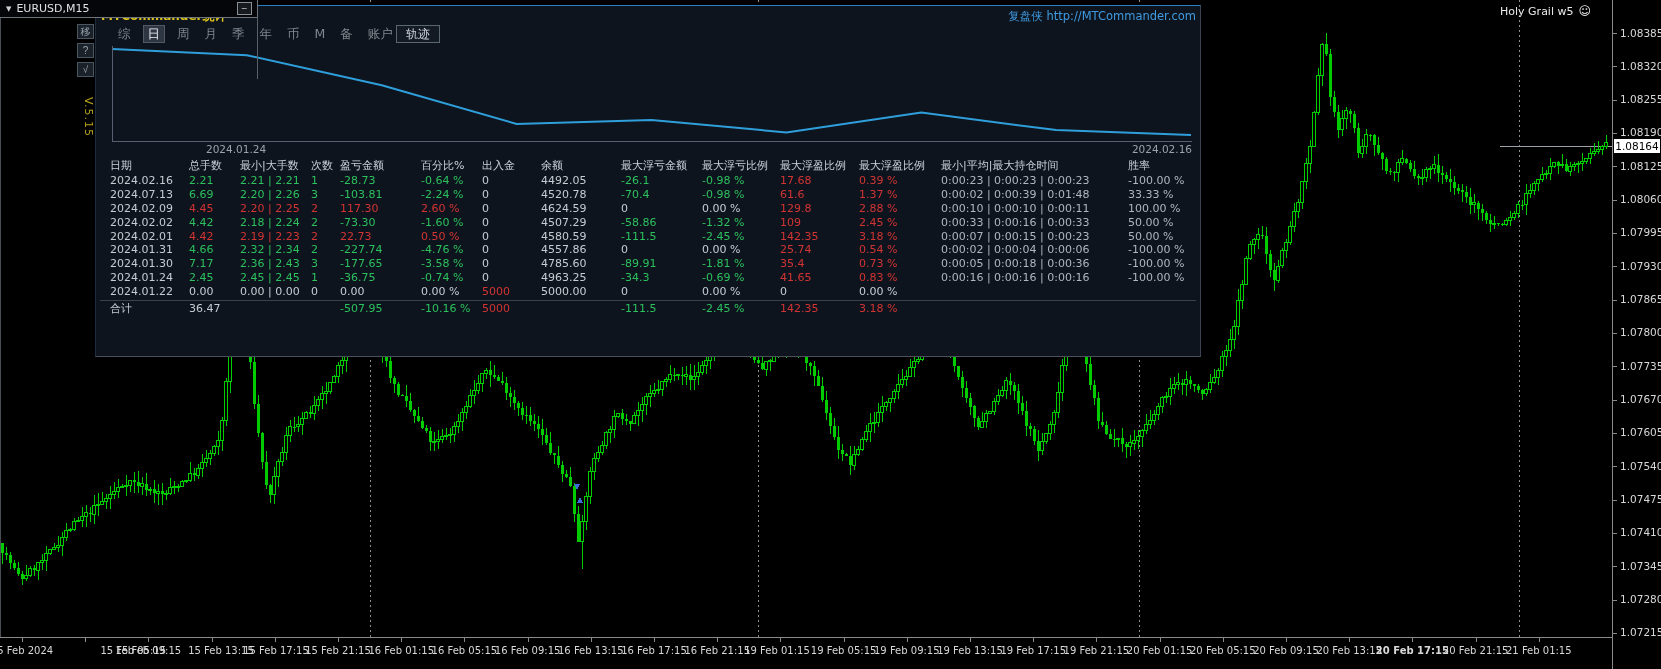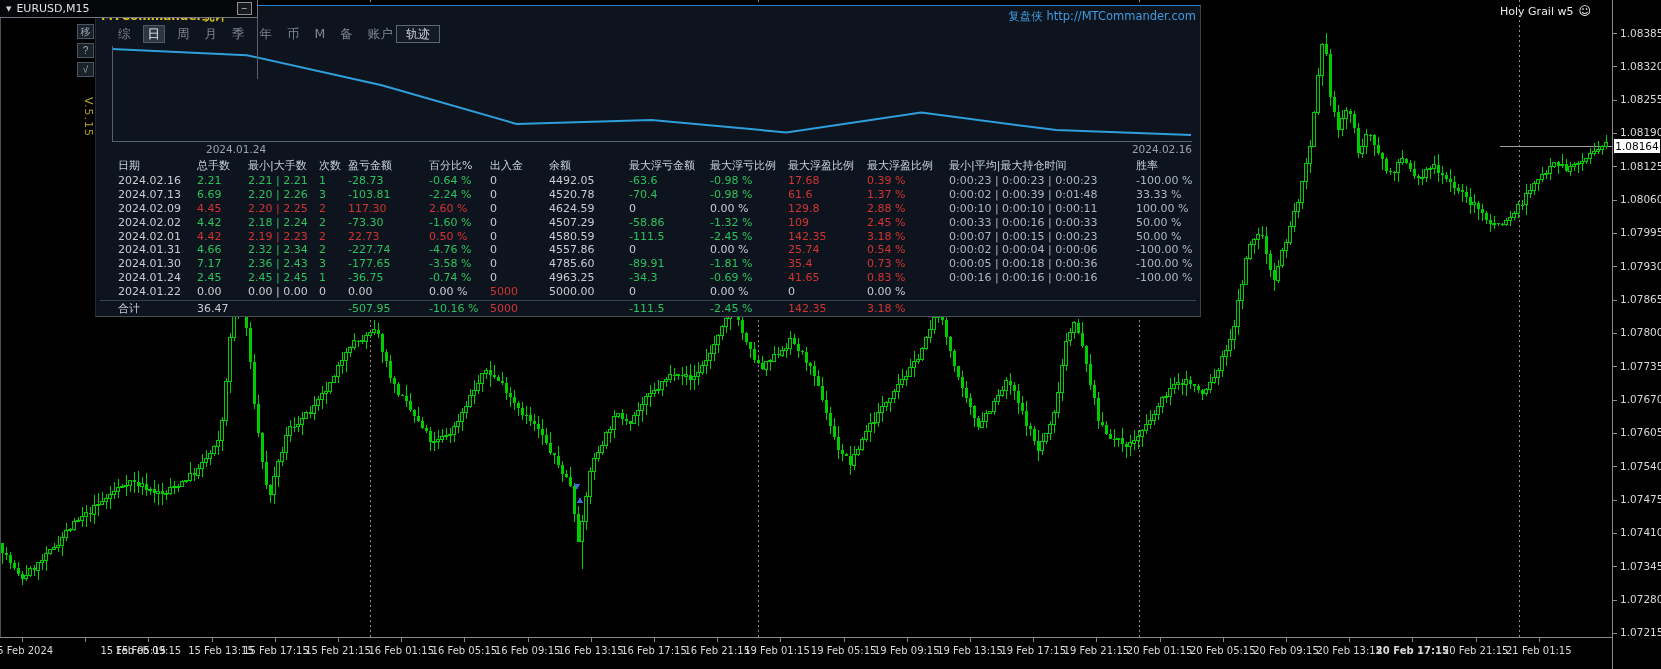--- a/index.html
+++ b/index.html
@@ -34,40 +34,40 @@
   .ea-name{position:absolute;top:4px;right:70px;z-index:20;color:#eaeaea;font-size:11px;white-space:nowrap;}
   .ea-name .smiley{margin-left:5px;font-size:12px;}
 
   
   .side{position:absolute;left:77px;top:24px;width:18px;z-index:31;display:flex;flex-direction:column;gap:4px;}
   .sbtn{width:17px;height:15px;background:#1b2129;border:1px solid #4b5663;color:#9aa6b2;
         font-size:10px;line-height:12px;padding:0;text-align:center;}
   .version{margin-top:16px;margin-left:3px;writing-mode:vertical-rl;color:#b7a41c;font-size:11px;letter-spacing:1px;}
 
   
-  .panel{position:absolute;left:95px;top:5px;width:1106px;height:312px;background:#0e141d;
+  .panel{position:absolute;left:95px;top:5px;width:1106px;height:352px;background:#0e141d;
          border-top:1px solid #2b7fc2;border-right:1px solid #3a4450;border-bottom:1px solid #49505a;
          border-left:1px solid #1b2c3d;z-index:30;box-sizing:border-box;}
   .p-title{position:absolute;left:5px;top:2px;font-size:12px;font-weight:bold;color:#dcc41c;}
   .p-brand{position:absolute;right:4px;top:3px;font-size:11.5px;color:#3f9ae0;}
   .tabs{position:absolute;left:20px;top:20px;display:flex;gap:11px;align-items:center;}
   .tab{font-size:12.5px;color:#7e868e;padding:0 2px;line-height:16px;}
   .tab.active{color:#e8ecf0;background:#2e3642;box-shadow:0 0 0 1px #505a66;padding:0 4px;}
   .track{position:absolute;left:300px;top:19px;height:18px;padding:0 9px;background:#141a24;
          border:1px solid #5a6670;color:#ccd2da;font-size:12px;line-height:15px;}
   #equity{position:absolute;left:0;top:0;}
   .eq-frame{position:absolute;left:16px;top:40px;width:1079px;height:95px;
             border-left:1px solid #566070;border-bottom:1px solid #566070;}
   .eq-date{position:absolute;top:137px;font-size:10.5px;color:#9aa2ac;}
   .eq-date.left{left:110px;} .eq-date.right{right:8px;}
 
   
   .tbl{position:absolute;left:0;top:152px;width:100%;}
   .trow{display:grid;grid-template-columns:79px 51px 71px 29px 81px 61px 59px 80px 81px 78px 79px 82px 187px 1fr;
-        padding-left:22px;height:13.9px;line-height:13.9px;font-size:11px;white-space:nowrap;}
+        padding-left:14px;height:13.9px;line-height:13.9px;font-size:11px;white-space:nowrap;}
   .trow span{overflow:hidden;}
   .thead{color:#c8d2dc;height:15px;line-height:15px;margin-bottom:1px;}
   .tsep{height:1px;background:#39424e;margin:1px 4px 1px 4px;}
   .c-g{color:#2cc05e;} .c-r{color:#d23434;} .c-w{color:#c6ccd4;} .c-t{color:#aeb6c0;} .c-{color:#c6ccd4;}
 </style>
 </head>
 <body>
 
 <div class="screen">
 
@@ -140,21 +140,21 @@
         </div>
         <div class="trow ">
           <span class="c-w">2024.02.16</span>
           <span class="c-g">2.21</span>
           <span class="c-g">2.21 | 2.21</span>
           <span class="c-g">1</span>
           <span class="c-g">-28.73</span>
           <span class="c-g">-0.64 %</span>
           <span class="c-w">0</span>
           <span class="c-w">4492.05</span>
-          <span class="c-g">-63.6</span>
+          <span class="c-g">-26.1</span>
           <span class="c-g">-0.98 %</span>
           <span class="c-r">17.68</span>
           <span class="c-r">0.39 %</span>
           <span class="c-t">0:00:23 | 0:00:23 | 0:00:23</span>
           <span class="c-t">-100.00 %</span>
         </div>
         <div class="trow ">
           <span class="c-w">2024.07.13</span>
           <span class="c-g">6.69</span>
           <span class="c-g">2.20 | 2.26</span>

